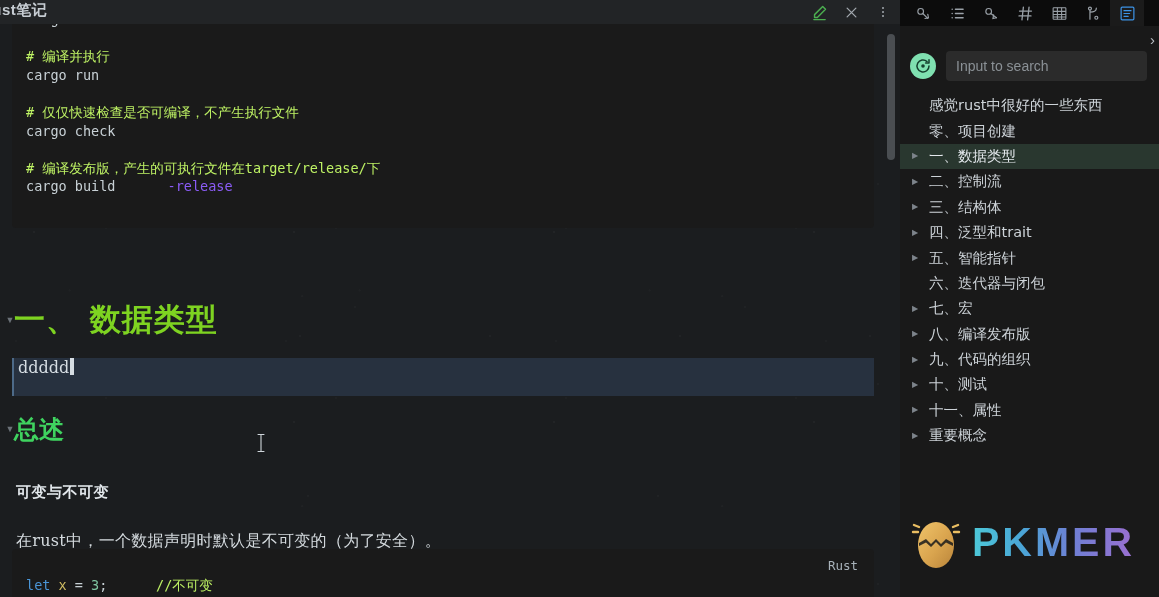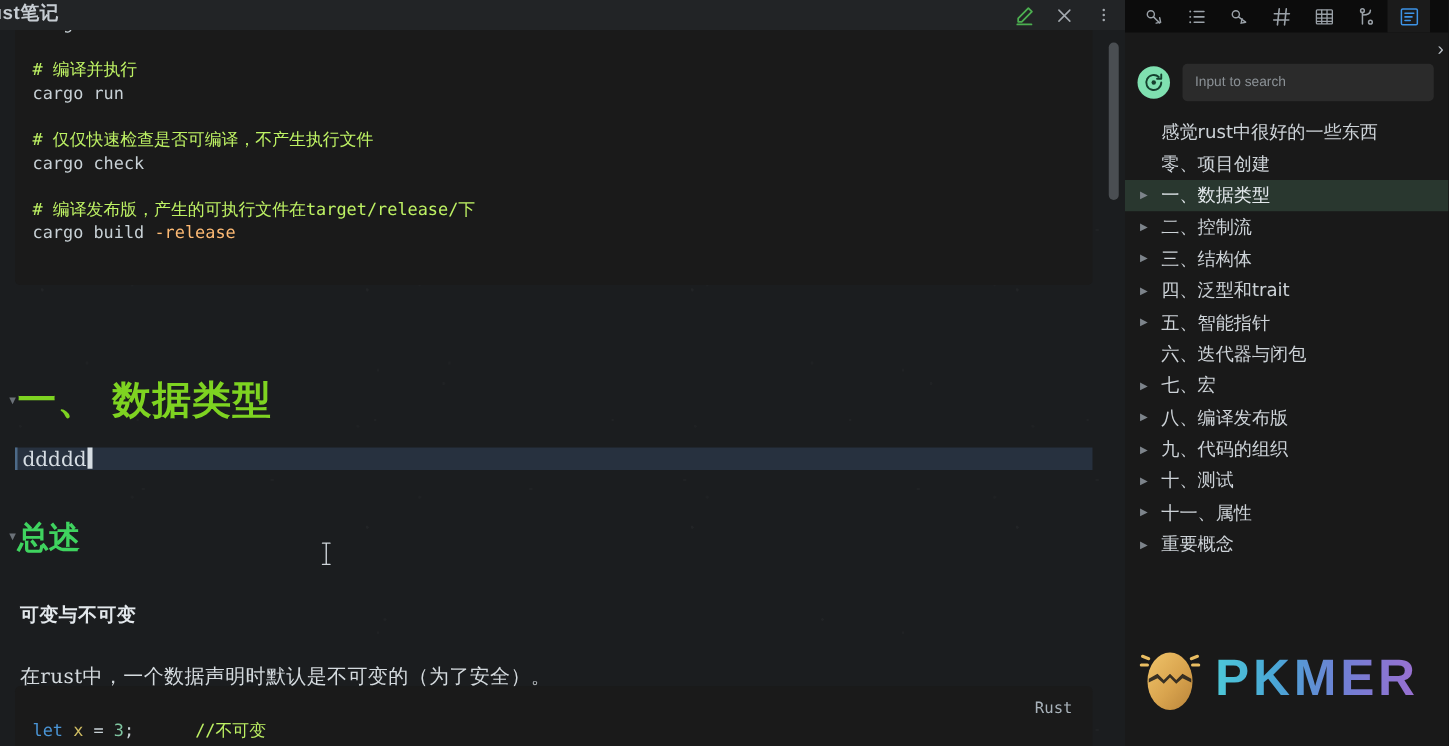--- a/index.html
+++ b/index.html
@@ -97,21 +97,21 @@
     color: #c8d1d6;
     padding: 8px 0 10px 0;
     overflow: hidden;
   }
   .cb-top { top: -22px; height: 226px; }
   .cb-bottom { top: 525px; height: 72px; }
 
   .cb-line { padding: 0 14px; white-space: pre; }
   .cmt { color: #bef264; }
   .kw  { color: #4a95d6; }
-  .flag{ color: #fdba74; }
+  .flag{ color: #8b5cf6; margin-left: 44px; }
   .var { color: #d0bd63; }
   .num { color: #7fc5a0; }
   .lang-tag {
     position: absolute;
     right: 16px; top: 8px;
     font-family: "DejaVu Sans Mono", "Liberation Mono", monospace;
     font-size: 12.5px;
     color: #a8b2ba;
   }
 
@@ -132,21 +132,21 @@
     font-size: 31px;
     font-weight: bold;
     color: #7ed321;
     letter-spacing: 1px;
     margin-left: -4px;
   }
 
   .active-line {
     position: absolute;
     left: 12px; top: 334px;
-    width: 862px; height: 18px;
+    width: 862px; height: 38px;
     background: #27313f;
     border-left: 2px solid #4d6a88;
     display: flex; 
   }
   .active-line span {
     font-family: "DejaVu Serif", "Liberation Serif", serif;
     font-size: 16px;
     color: #d6dde3;
     padding-left: 4px;
   }
@@ -260,21 +260,21 @@
     cursor: pointer;
   }
   .search-input {
     flex: 1;
     height: 30px;
     background: #2b2b2b;
     border: none;
     border-radius: 4px;
     color: #d8dde2;
     font-family: "Liberation Sans", sans-serif;
-    font-size: 11px;
+    font-size: 14px;
     padding: 0 10px;
     outline: none;
   }
   .search-input::placeholder { color: #8b9196; }
 
   .outline {
     position: absolute;
     left: 0; top: 93px;
     width: 259px;
     height: 380px;

